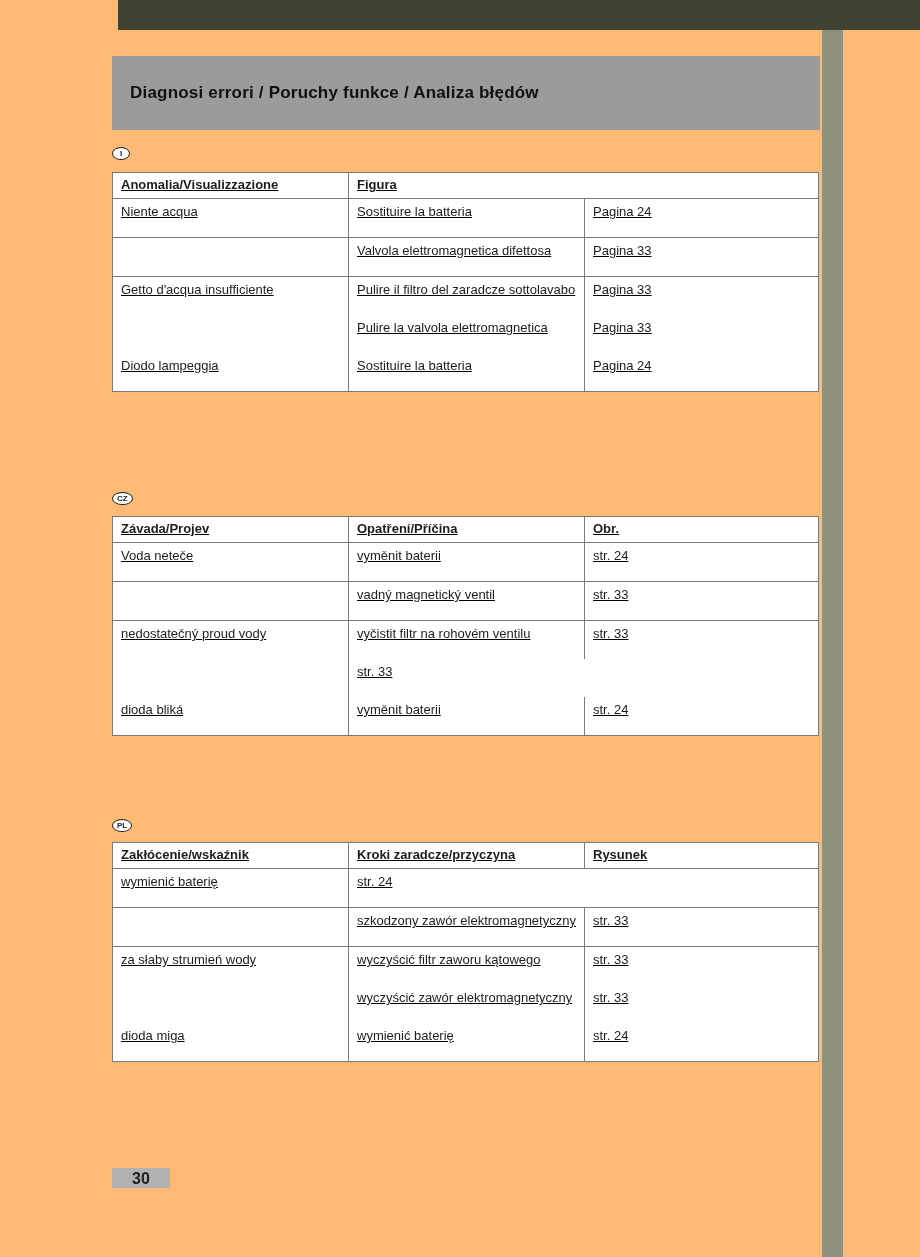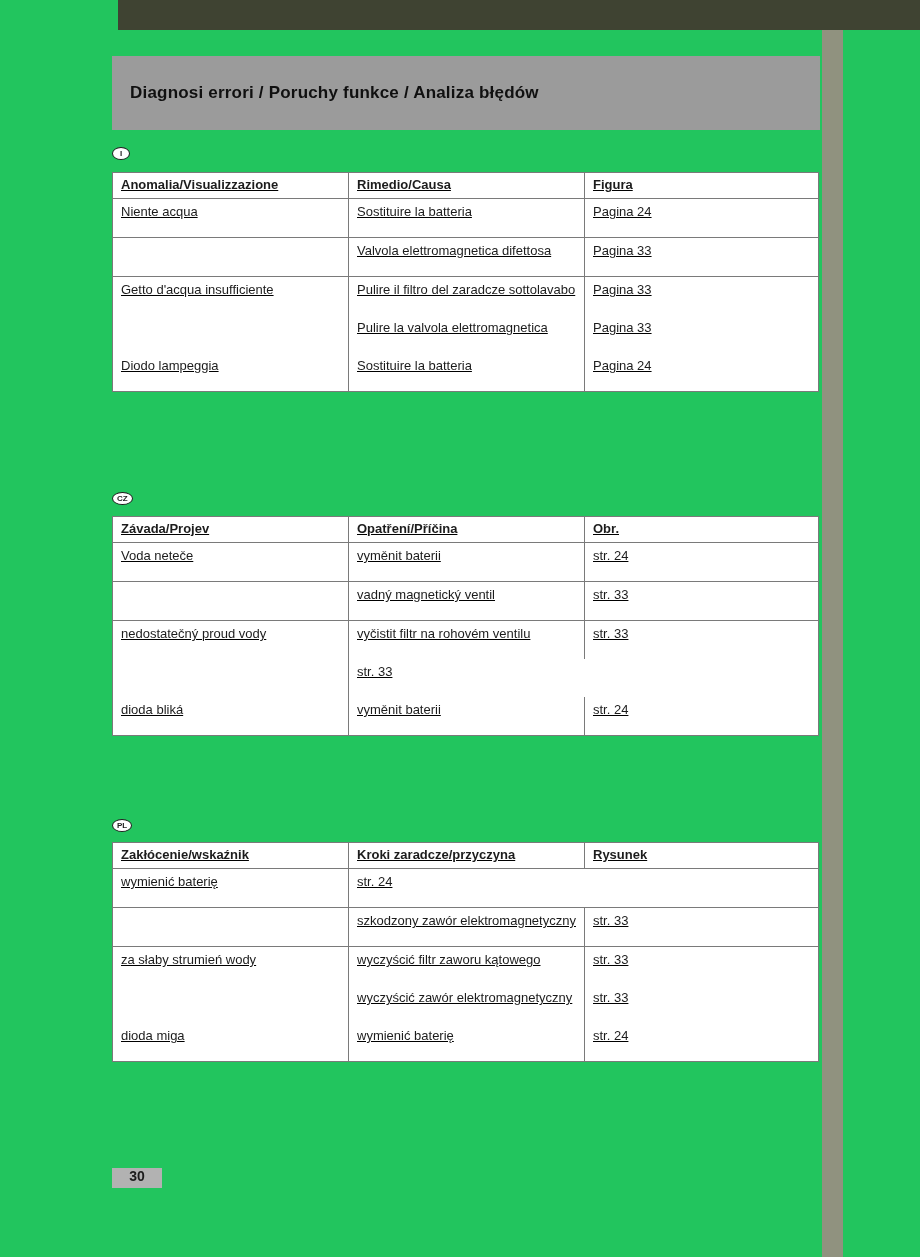--- a/index.html
+++ b/index.html
@@ -3,21 +3,21 @@
 <meta charset="utf-8">
 <style>
   * { box-sizing: border-box; margin: 0; padding: 0; }
   html, body { background: #ffffff; }
   body { font-family: "Liberation Sans", sans-serif; }
 
   .page {
     position: relative;
     width: 920px;
     height: 1257px;
-    background: #22c55e;
+    background: #fdba74;
     overflow: hidden;
   }
 
   .top-bar {
     position: absolute;
     left: 118px; top: 0;
     width: 802px; height: 30px;
     background: var(--top_bar, #3f4332);
   }
 
@@ -86,47 +86,46 @@
   .row.head .cell {
     font-weight: bold;
     min-height: 25px;
     padding-top: 4px;
     padding-bottom: 4px;
   }
 
   .page-num {
     position: absolute;
     left: 112px; top: 1168px;
-    width: 50px; height: 20px;
+    width: 58px; height: 20px;
     background: var(--page_number_bg, #b2b2b2);
     display: flex;
-    align-items: flex-start;
+    align-items: flex-end;
     justify-content: center;
-    font-size: 14px;
+    font-size: 16px;
     font-weight: bold;
     color: #1c1c1c;
   }
 </style>
 </head>
 <body>
 
 <div class="page">
 
   <div class="top-bar"></div>
   <div class="side-stripe"></div>
 
   <div class="title-bar">
     <h1>Diagnosi errori / Poruchy funkce / Analiza błędów</h1>
   </div>
 
   <span class="lang-icon" style="top:147px">I</span>
   <div class="ftable" style="top:172px">
     <div class="row head bb">
       <div class="cell">Anomalia/Visualizzazione</div>
-      <div class="cell">Rimedio/Causa</div>
       <div class="cell">Figura</div>
     </div>
     <div class="row bb">
       <div class="cell">Niente acqua</div>
       <div class="cell">Sostituire la batteria</div>
       <div class="cell">Pagina 24</div>
     </div>
     <div class="row bb">
       <div class="cell"></div>
       <div class="cell">Valvola elettromagnetica difettosa</div>

